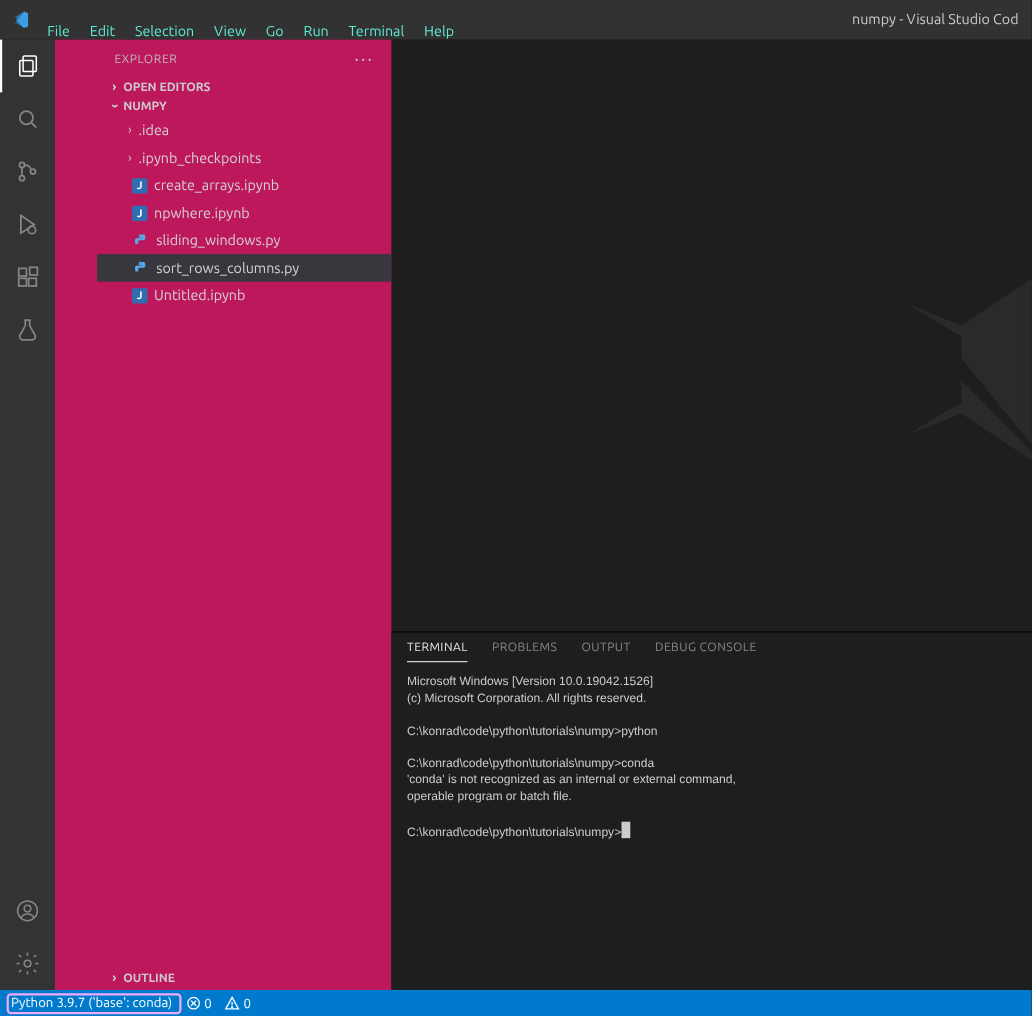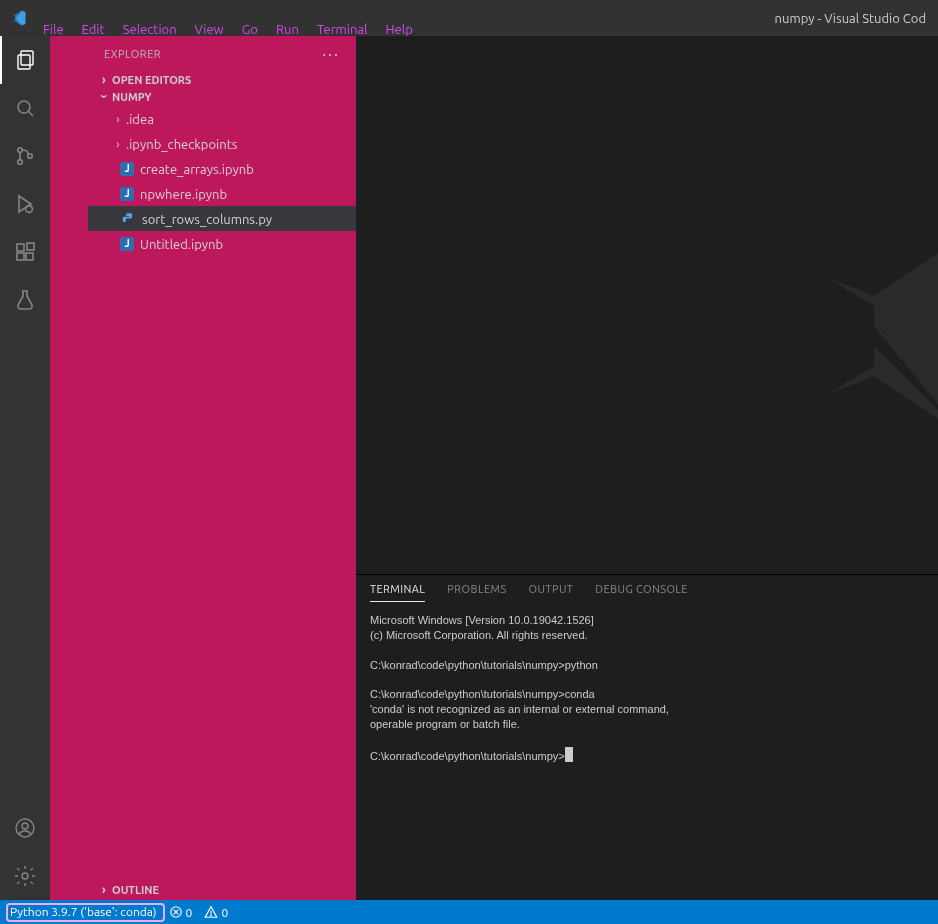--- a/index.html
+++ b/index.html
@@ -10,21 +10,21 @@
       font-size: 13px;
       display: flex; flex-direction: column;
     }
     
     .menubar {
       height: 36px; background: #323233;
       display: flex; align-items: center; padding: 0 8px;
     }
     .logo { width: 20px; height: 20px; margin: 0 6px 0 0; display: flex; align-items: center; justify-content: center; }
     .menu-items { display: flex; }
-    .menu-item { padding: 6px 9px; color: #d946ef; cursor: default; margin-top: 22px; }
+    .menu-item { padding: 6px 9px; color: #5eead4; cursor: default; margin-top: 22px; }
     .window-title { margin-left: auto; padding-right: 4px; color: #cccccc; overflow: hidden; white-space: nowrap; }
     
     .workspace { flex: 1; display: flex; min-height: 0; }
     
     .activitybar {
       width: 50px; background: #333333;
       display: flex; flex-direction: column; align-items: center;
     }
     .act-icon {
       width: 50px; height: 48px; display: flex; align-items: center; justify-content: center;
@@ -195,20 +195,29 @@
         <span>.ipynb_checkpoints</span>
       </div>
       <div class="tree-row indent2">
         <span class="file-ico nb-ico">J</span>
         <span>create_arrays.ipynb</span>
       </div>
       <div class="tree-row indent2">
         <span class="file-ico nb-ico">J</span>
         <span>npwhere.ipynb</span>
       </div>
+      <div class="tree-row indent2">
+        <span class="file-ico py-ico">
+          <svg width="14" height="14" viewBox="0 0 24 24">
+              <path fill="#5aa7e8" d="M12 2c-3 0-4 1-4 3v2h6v1H6c-2 0-3 1-3 3v3c0 2 1 3 3 3h2v-3c0-2 1-3 3-3h5c2 0 3-1 3-3V5c0-2-1-3-4-3h-3z"></path>
+              <circle cx="9" cy="5" r="1" fill="#1e1e1e"></circle>
+            </svg>
+        </span>
+        <span>sliding_windows.py</span>
+      </div>
       <div class="tree-row indent2 selected">
         <span class="file-ico py-ico">
           <svg width="14" height="14" viewBox="0 0 24 24">
               <path fill="#5aa7e8" d="M12 2c-3 0-4 1-4 3v2h6v1H6c-2 0-3 1-3 3v3c0 2 1 3 3 3h2v-3c0-2 1-3 3-3h5c2 0 3-1 3-3V5c0-2-1-3-4-3h-3z"></path>
               <circle cx="9" cy="5" r="1" fill="#1e1e1e"></circle>
             </svg>
         </span>
         <span>sort_rows_columns.py</span>
       </div>
       <div class="tree-row indent2">

